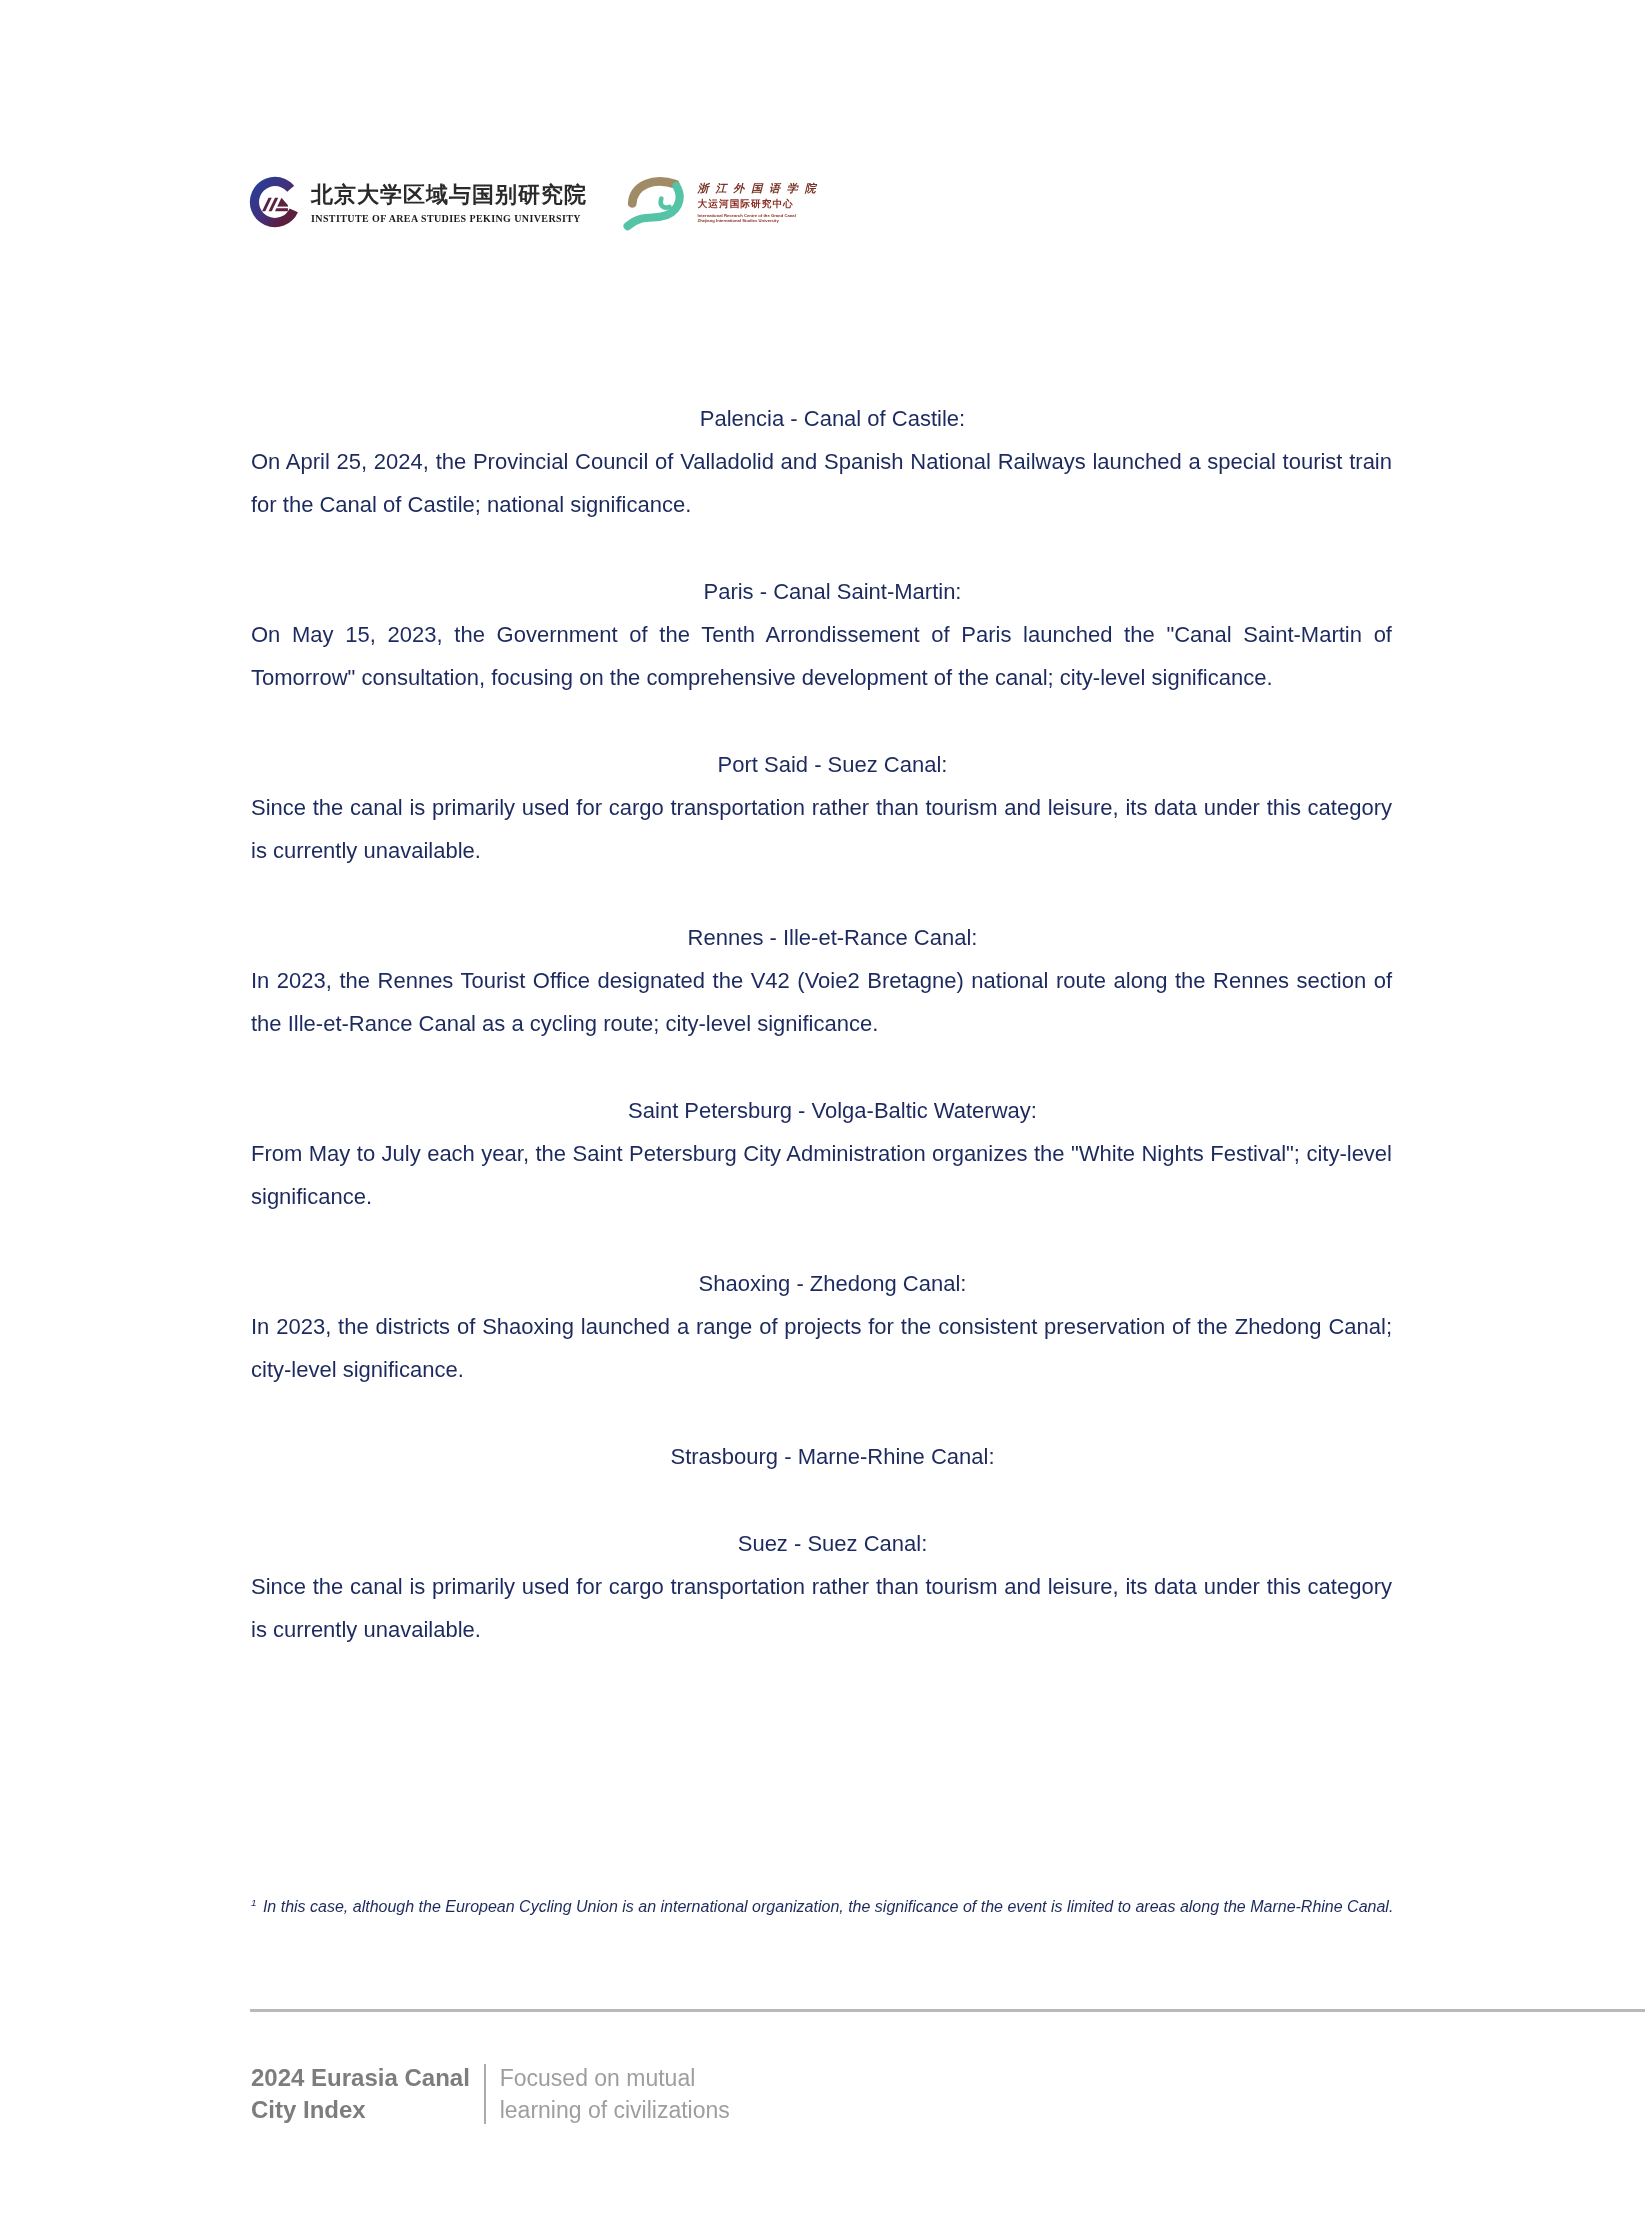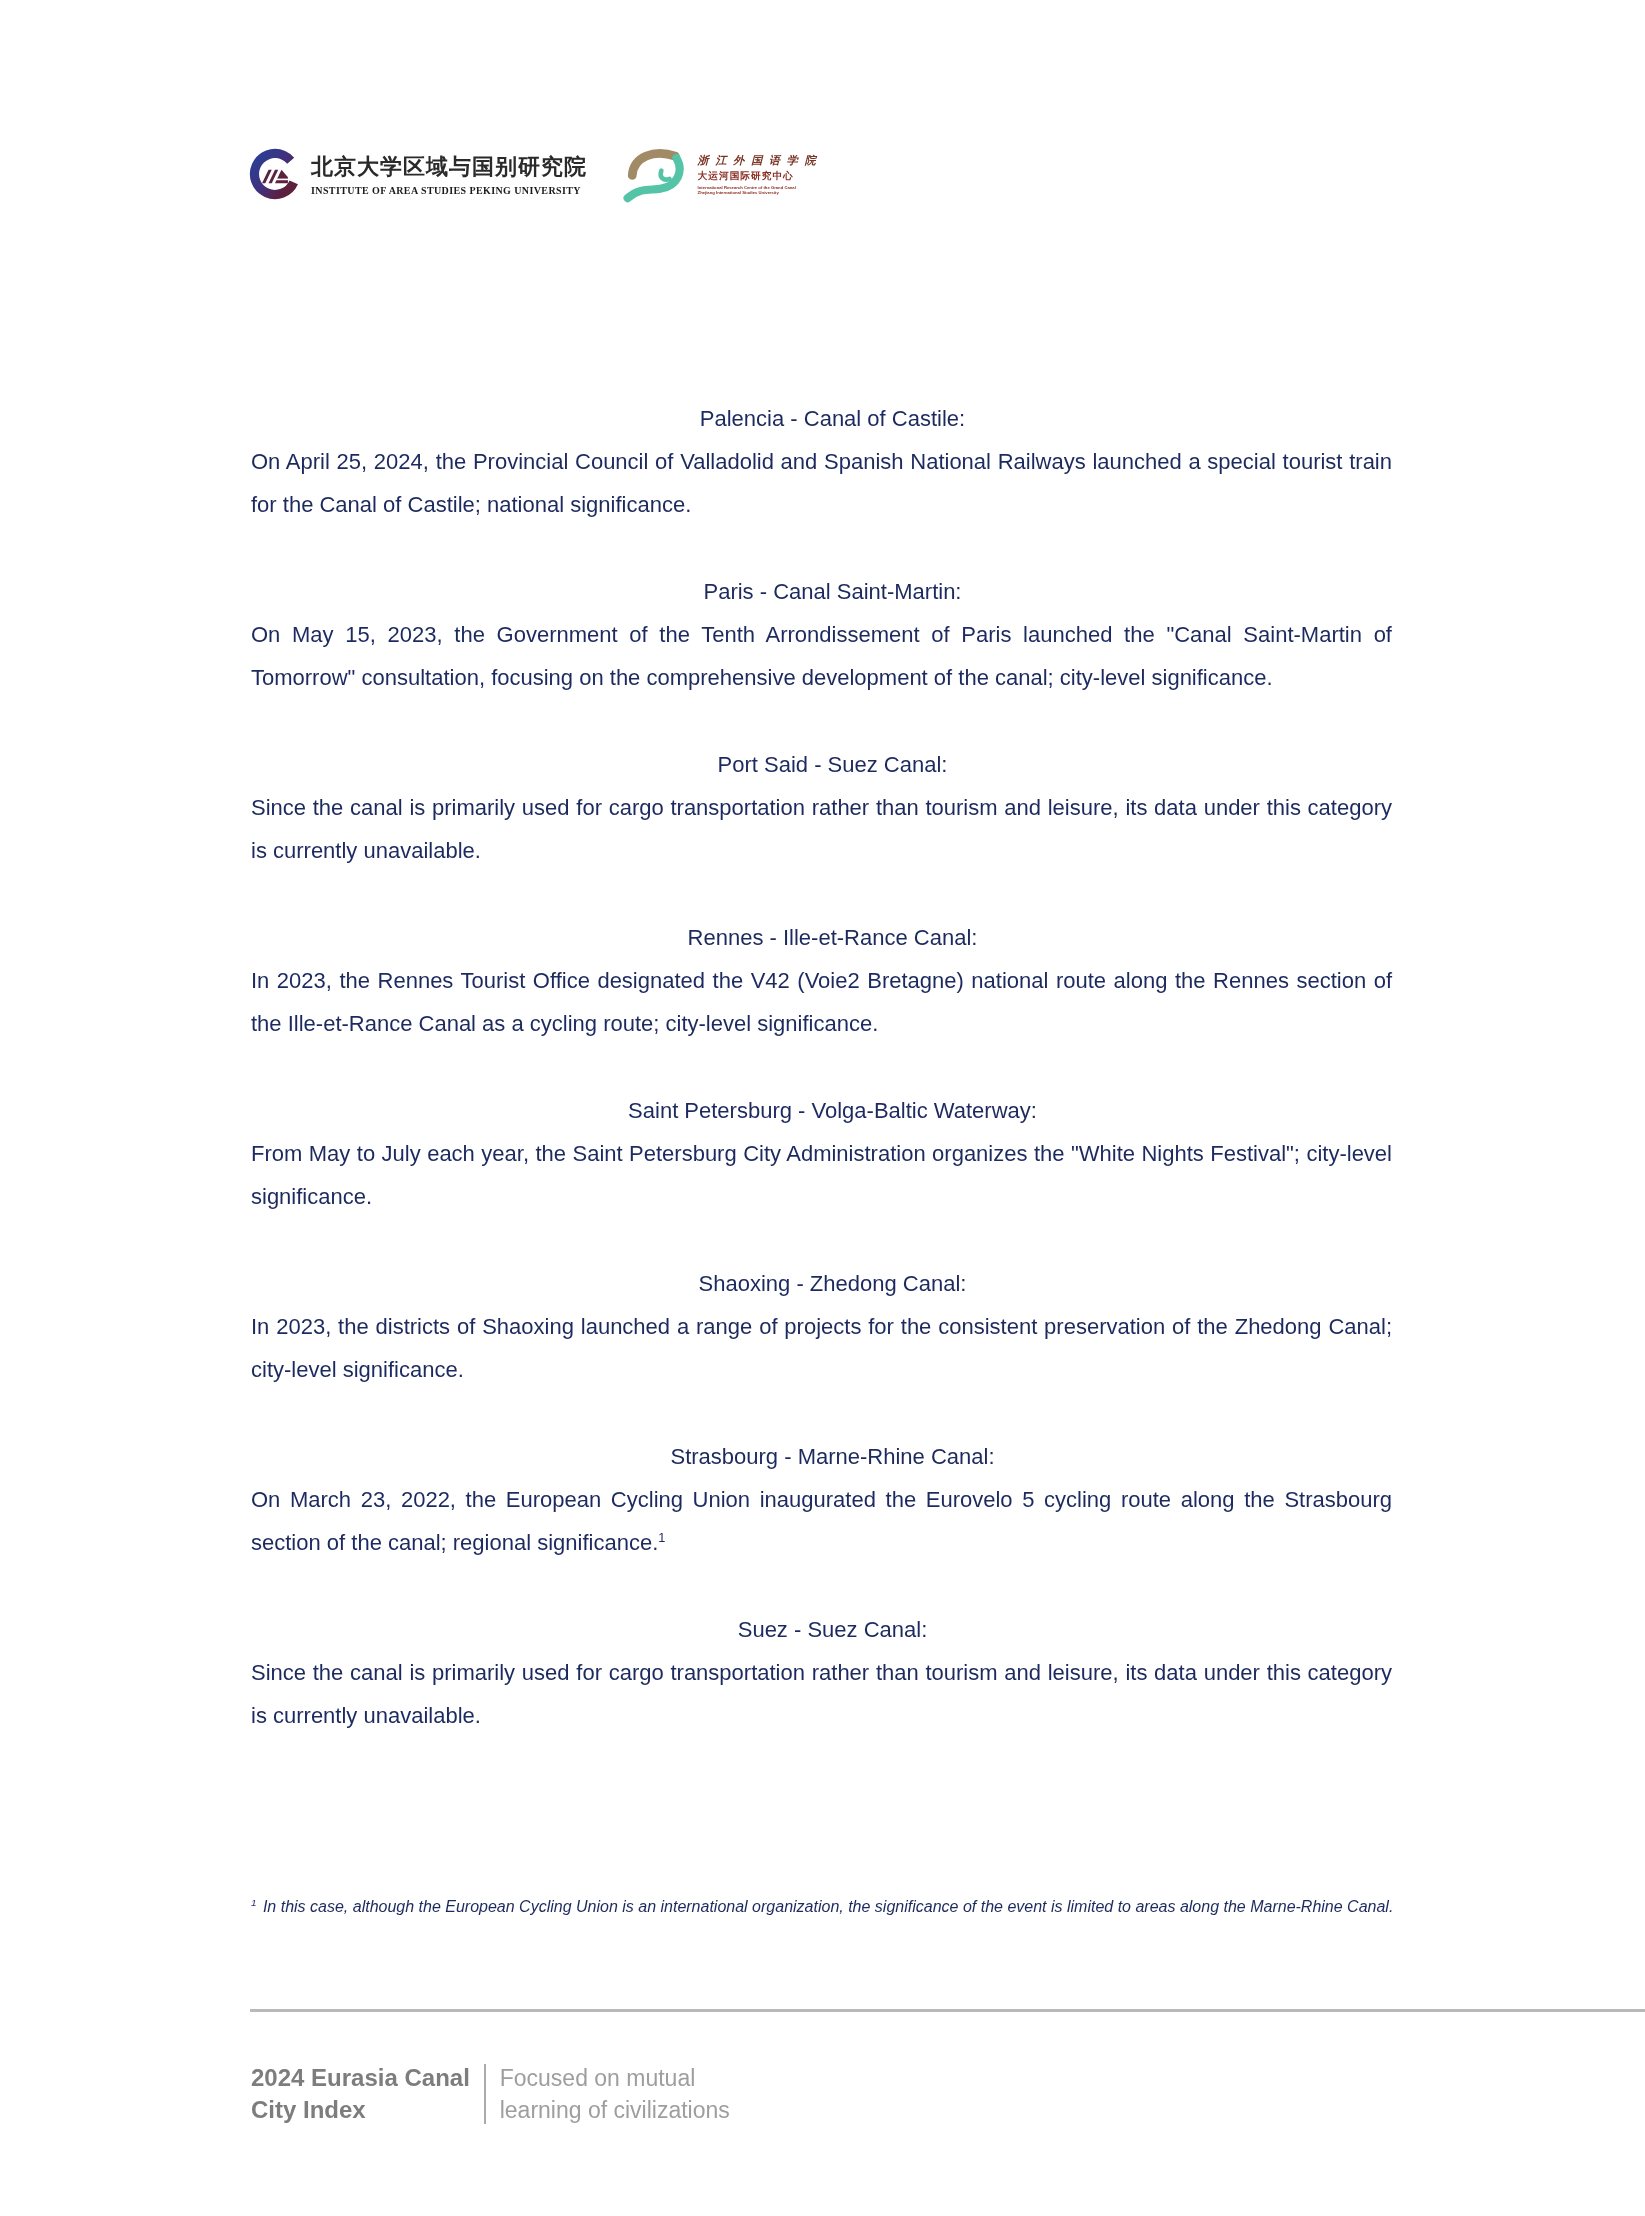--- a/index.html
+++ b/index.html
@@ -6,21 +6,21 @@
   body {
     width:1645px; height:2216px;
     background:#ffffff;
     font-family:"Liberation Sans", sans-serif;
     position:relative;
     overflow:hidden;
   }
 
   
   .header {
-    position:absolute; left:248px; top:141px;
+    position:absolute; left:248px; top:169px;
     display:flex; align-items:center;
   }
   .logo1 { display:flex; align-items:center; }
   .logo1 svg { width:54px; height:54px; flex:0 0 auto; }
   .logo1-text { margin-left:9px; }
   .logo1-cn {
     font-size:22px; color:#2a2a2a; font-weight:600;
     letter-spacing:1px; white-space:nowrap;
   }
   .logo1-en {
@@ -165,21 +165,20 @@
     <div class="para-body"><span>From May to July each year, the Saint Petersburg City Administration organizes the "White Nights Festival"; city-level significance.</span><sup class="ref"></sup></div>
   </div>
 
   <div class="para">
     <div class="para-heading">Shaoxing - Zhedong Canal:</div>
     <div class="para-body"><span>In 2023, the districts of Shaoxing launched a range of projects for the consistent preservation of the Zhedong Canal; city-level significance.</span><sup class="ref"></sup></div>
   </div>
 
   <div class="para">
     <div class="para-heading">Strasbourg - Marne-Rhine Canal:</div>
-    <div class="para-body"><span>On March 23, 2022, the European Cycling Union inaugurated the Eurovelo 5 cycling route along the Strasbourg section of the canal; regional significance.</span><sup class="ref">1</sup></div>
   </div>
 
   <div class="para">
     <div class="para-heading">Suez - Suez Canal:</div>
     <div class="para-body"><span>Since the canal is primarily used for cargo transportation rather than tourism and leisure, its data under this category is currently unavailable.</span><sup class="ref"></sup></div>
   </div>
 
 </div>
 
 <div class="footnote">

